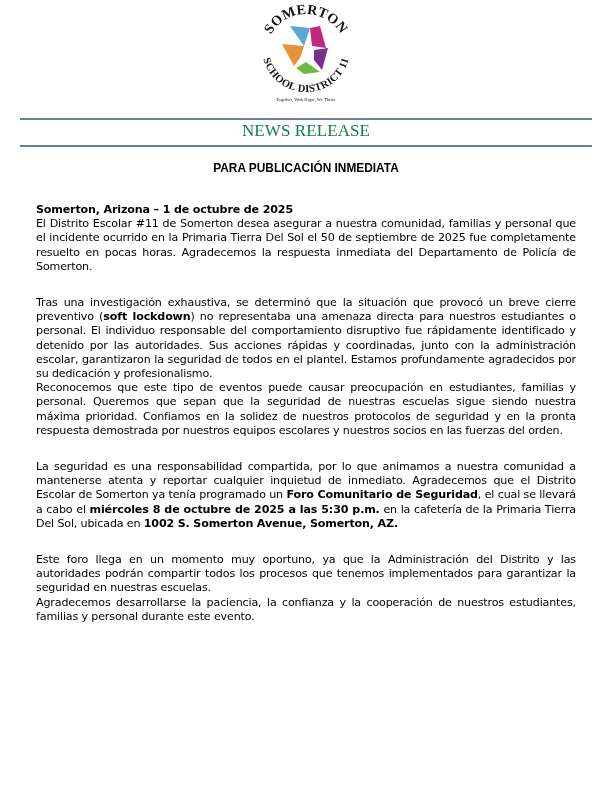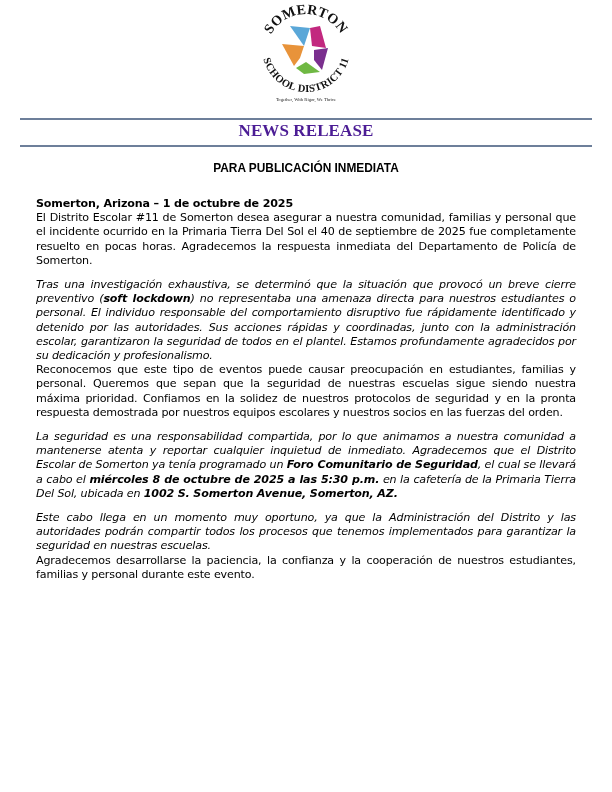--- a/index.html
+++ b/index.html
@@ -9,32 +9,32 @@
   .logo { position: absolute; left: 250px; top: 2px; width: 112px; height: 104px; }
   .logo svg { width: 112px; height: 96px; display: block; }
   .tagline { position: absolute; left: 0; right: 0; top: 95px; text-align: center;
     font-family: "Liberation Serif", serif; font-size: 4.6px; color: #222; }
 
   .rule { position: absolute; left: 20px; width: 572px; height: 2px; background: #6d7f9a; }
   .rule.top { top: 118px; }
   .rule.bottom { top: 145px; }
 
   .news-release { position: absolute; left: 0; right: 0; top: 121px; text-align: center;
-    font-family: "Liberation Serif", serif; font-weight: bold; font-size: 17px; color: #4c1d95;
+    font-family: "Liberation Serif", serif; font-weight: normal; font-size: 17px; color: #15803d;
     letter-spacing: 0.1px; }
 
   .subhead { position: absolute; left: 0; right: 0; top: 160px; text-align: center;
     font-family: "Liberation Sans", sans-serif; font-weight: bold; font-size: 13.2px; color: #000;
     transform: scaleX(0.9); transform-origin: center; }
 
-  .body { position: absolute; left: 36px; width: 540px; top: 197px;
+  .body { position: absolute; left: 36px; width: 540px; top: 203px;
     font-family: "DejaVu Sans", sans-serif; font-size: 11.1px; line-height: 14.2px; color: #000;
     letter-spacing: -0.15px; }
   .body p { margin: 0; text-align: justify; }
-  .body p.gap { margin-top: 10px; font-style: italic; }
+  .body p.gap { margin-top: 22px; }
   .body b { font-weight: bold; }
 </style>
 </head>
 <body>
 
 <div class="page">
 
   <div class="logo">
     <svg viewBox="0 0 112 96">
       <defs>
@@ -59,24 +59,24 @@
   </div>
 
   <div class="rule top"></div>
   <div class="news-release">NEWS RELEASE</div>
   <div class="rule bottom"></div>
 
   <div class="subhead">PARA PUBLICACIÓN INMEDIATA</div>
 
   <div class="body">
     <p><b>Somerton, Arizona – 1 de octubre de 2025</b></p>
-    <p>El Distrito Escolar #11 de Somerton desea asegurar a nuestra comunidad, familias y personal que el incidente ocurrido en la Primaria Tierra Del Sol el 40 de septiembre de 2025 fue completamente resuelto en pocas horas. Agradecemos la respuesta inmediata del Departamento de Policía de Somerton.</p>
+    <p>El Distrito Escolar #11 de Somerton desea asegurar a nuestra comunidad, familias y personal que el incidente ocurrido en la Primaria Tierra Del Sol el 50 de septiembre de 2025 fue completamente resuelto en pocas horas. Agradecemos la respuesta inmediata del Departamento de Policía de Somerton.</p>
 
     <p class="gap"><span>Tras una investigación exhaustiva, se determinó que la situación que provocó un breve cierre preventivo (</span><b>soft lockdown</b><span>) no representaba una amenaza directa para nuestros estudiantes o personal. El individuo responsable del comportamiento disruptivo fue rápidamente identificado y detenido por las autoridades. Sus acciones rápidas y coordinadas, junto con la administración escolar, garantizaron la seguridad de todos en el plantel. Estamos profundamente agradecidos por su dedicación y profesionalismo.</span></p>
     <p>Reconocemos que este tipo de eventos puede causar preocupación en estudiantes, familias y personal. Queremos que sepan que la seguridad de nuestras escuelas sigue siendo nuestra máxima prioridad. Confiamos en la solidez de nuestros protocolos de seguridad y en la pronta respuesta demostrada por nuestros equipos escolares y nuestros socios en las fuerzas del orden.</p>
 
     <p class="gap"><span>La seguridad es una responsabilidad compartida, por lo que animamos a nuestra comunidad a mantenerse atenta y reportar cualquier inquietud de inmediato. Agradecemos que el Distrito Escolar de Somerton ya tenía programado un </span><b>Foro Comunitario de Seguridad</b><span>, el cual se llevará a cabo el </span><b>miércoles 8 de octubre de 2025 a las 5:30 p.m.</b><span> en la cafetería de la Primaria Tierra Del Sol, ubicada en </span><b>1002 S. Somerton Avenue, Somerton, AZ.</b></p>
 
-    <p class="gap">Este cabo llega en un momento muy oportuno, ya que la Administración del Distrito y las autoridades podrán compartir todos los procesos que tenemos implementados para garantizar la seguridad en nuestras escuelas.</p>
+    <p class="gap">Este foro llega en un momento muy oportuno, ya que la Administración del Distrito y las autoridades podrán compartir todos los procesos que tenemos implementados para garantizar la seguridad en nuestras escuelas.</p>
     <p>Agradecemos desarrollarse la paciencia, la confianza y la cooperación de nuestros estudiantes, familias y personal durante este evento.</p>
 
   </div>
 </div>
 
 </body></html>

